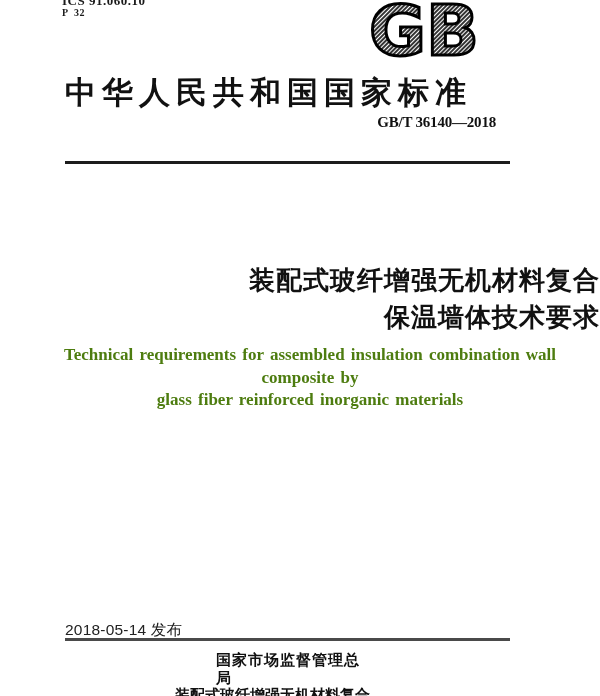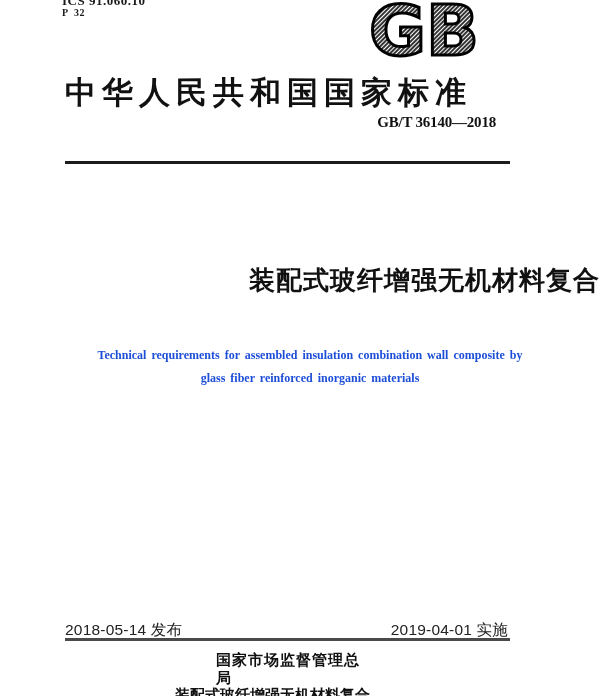--- a/index.html
+++ b/index.html
@@ -41,22 +41,22 @@
   .main-title{
     position:absolute;left:0;right:0;top:262px;
     text-align:right;
     font-family:"Liberation Sans","DejaVu Sans",sans-serif;
     font-weight:bold;font-size:26px;line-height:37px;
     letter-spacing:1px;color:#111;
   }
   .en-title{
     position:absolute;left:40px;right:20px;top:344px;
     text-align:center;
-    font-weight:bold;font-size:12px;line-height:22.5px;
-    color:#1d4ed8;word-spacing:2px;
+    font-weight:bold;font-size:17px;line-height:22.5px;
+    color:#4d7c0f;word-spacing:2px;
   }
   .dates-row{
     position:absolute;left:65px;right:92px;top:620px;
     display:flex;justify-content:space-between;align-items:flex-end;
     font-family:"Liberation Sans","DejaVu Sans",sans-serif;
     font-size:15.5px;color:#222;letter-spacing:.2px;
   }
   .rule-bottom{
     position:absolute;left:65px;top:638px;width:445px;height:2.5px;
     background:#4a4a4a;
@@ -92,30 +92,30 @@
 </div>
 
 <div class="header-title serif">中华人民共和国国家标准</div>
 
 <div class="std-number serif">GB/T 36140—2018</div>
 
 <div class="rule-top"></div>
 
 <div class="main-title">
   <div>装配式玻纤增强无机材料复合</div>
+  <div>保温墙体技术要求</div>
 </div>
 
 <div class="en-title serif">
   <div>Technical requirements for assembled insulation combination wall composite by</div>
   <div>glass fiber reinforced inorganic materials</div>
 </div>
 
 <div class="dates-row">
   <span>2018-05-14 发布</span>
-  <span>2019-04-01 实施</span>
 </div>
 
 <div class="rule-bottom"></div>
 
 <div class="issuer-block serif">
   <div class="issuer-line1">国家市场监督管理总局</div>
   <div class="issuer-line2">装配式玻纤增强无机材料复合</div>
 </div>
 
 <div class="publish-label serif">发 布</div>

